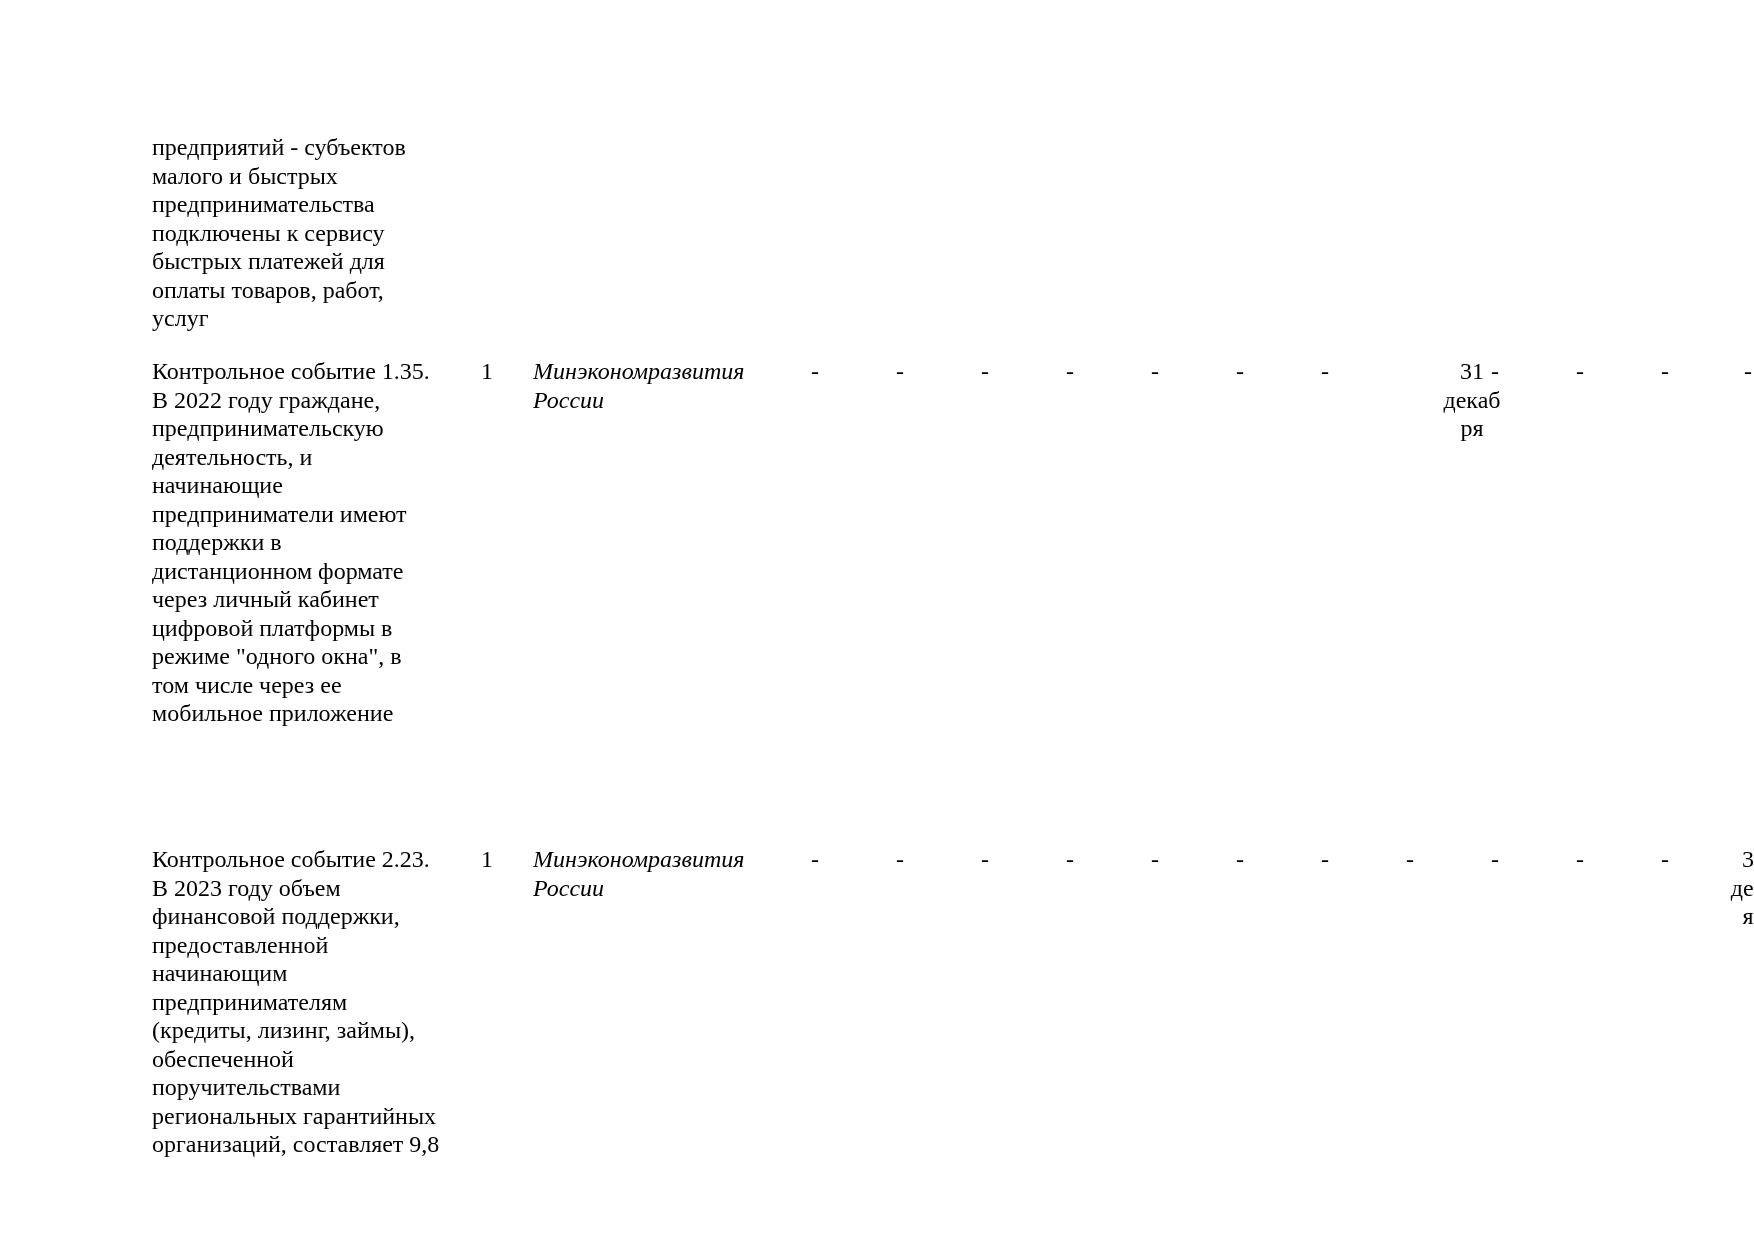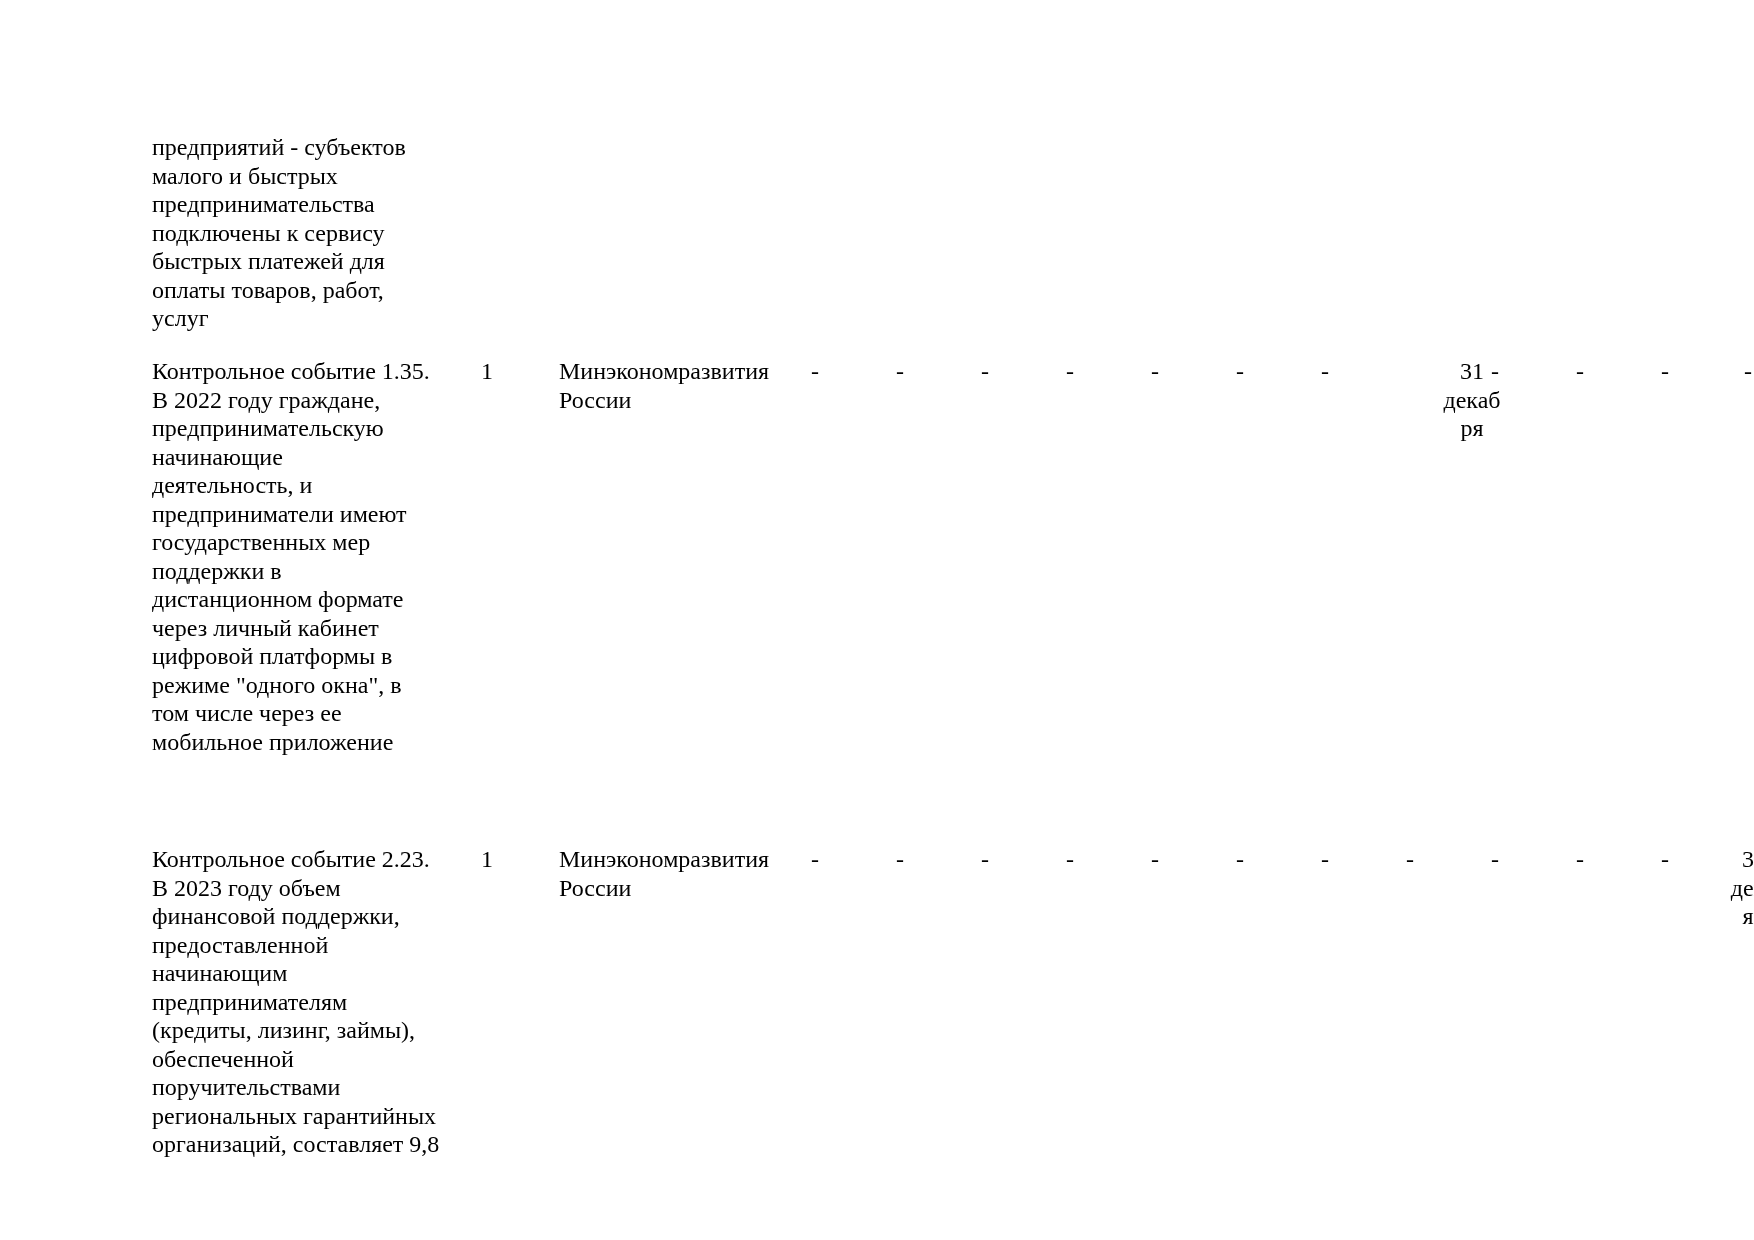--- a/index.html
+++ b/index.html
@@ -32,22 +32,23 @@
     width: 320px;
   }
   .num {
     position: absolute;
     left: 457px;
     width: 60px;
     text-align: center;
   }
   .org {
     position: absolute;
-    left: 559px;
+    left: 533px;
     width: 240px;
+    font-style: italic;
   }
   .cell {
     position: absolute;
     width: 80px;
     transform: translateX(-50%);
     text-align: center;
   }
 </style>
 </head>
 <body>
@@ -64,24 +65,23 @@
         <div class="line">услуг</div>
       </div>
     <div class="num line"></div>
     <div class="org"></div>
   </div>
     <div class="row" style="top: 357px;">
     <div class="desc">
         <div class="line">Контрольное событие 1.35.</div>
         <div class="line">В 2022 году граждане,</div>
         <div class="line">предпринимательскую</div>
+        <div class="line">деятельность, и</div>
         <div class="line">начинающие</div>
-        <div class="line">деятельность, и</div>
         <div class="line">предприниматели имеют</div>
-        <div class="line">государственных мер</div>
         <div class="line">поддержки в</div>
         <div class="line">дистанционном формате</div>
         <div class="line">через личный кабинет</div>
         <div class="line">цифровой платформы в</div>
         <div class="line">режиме "одного окна", в</div>
         <div class="line">том числе через ее</div>
         <div class="line">мобильное приложение</div>
       </div>
     <div class="num line">1</div>
     <div class="org">

